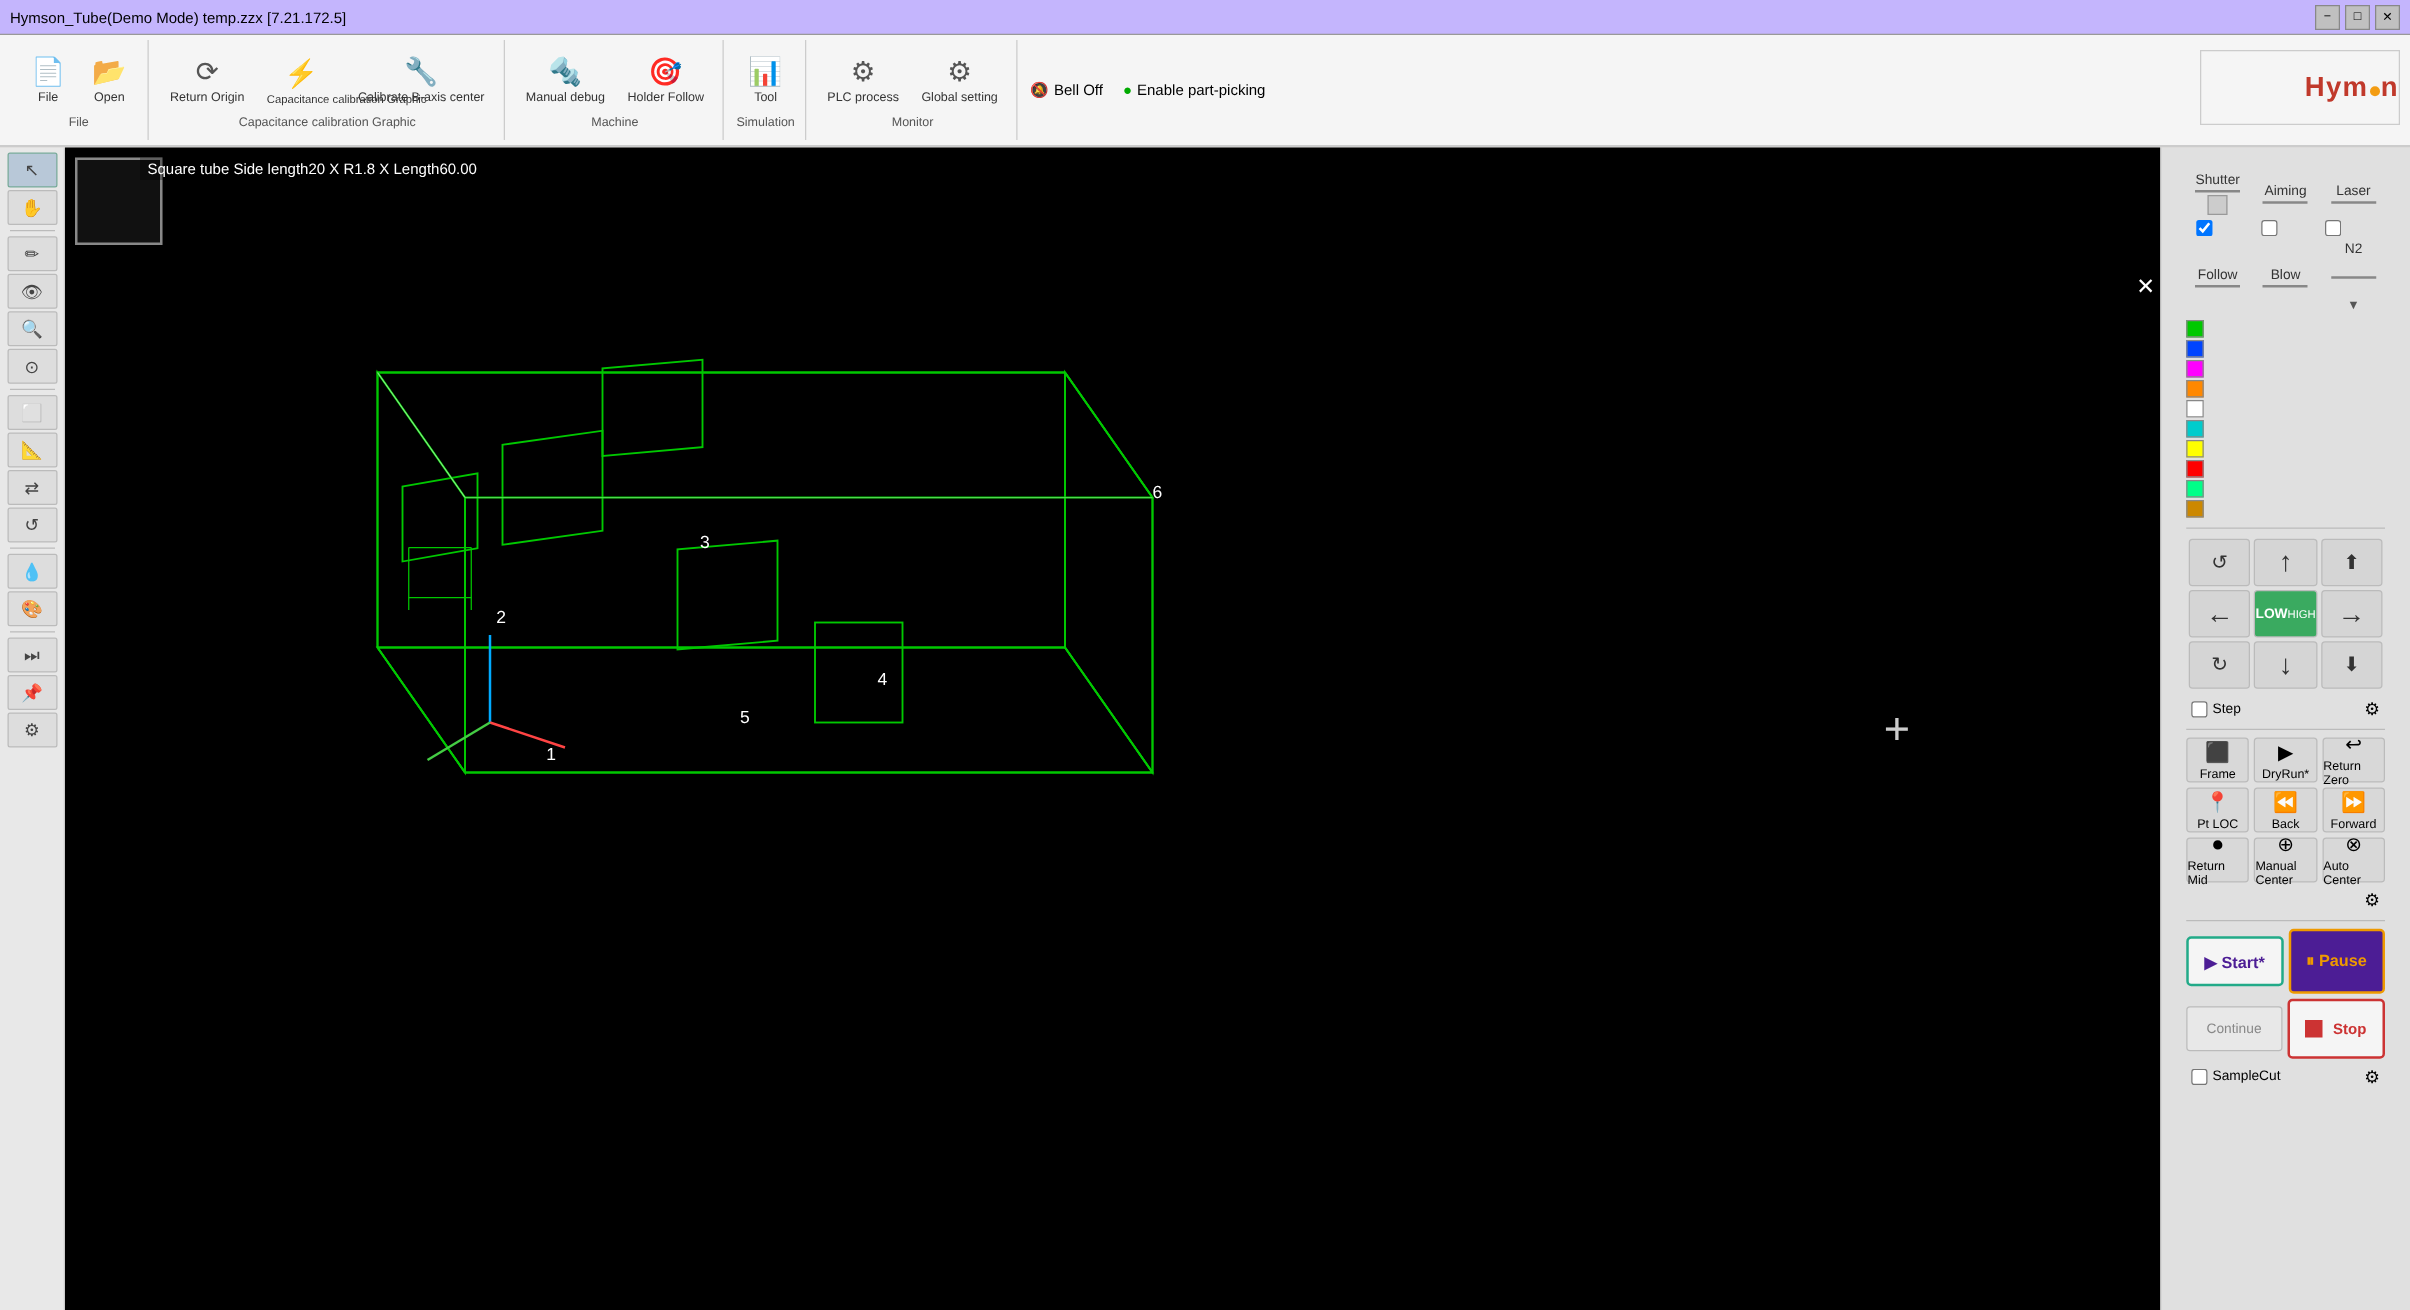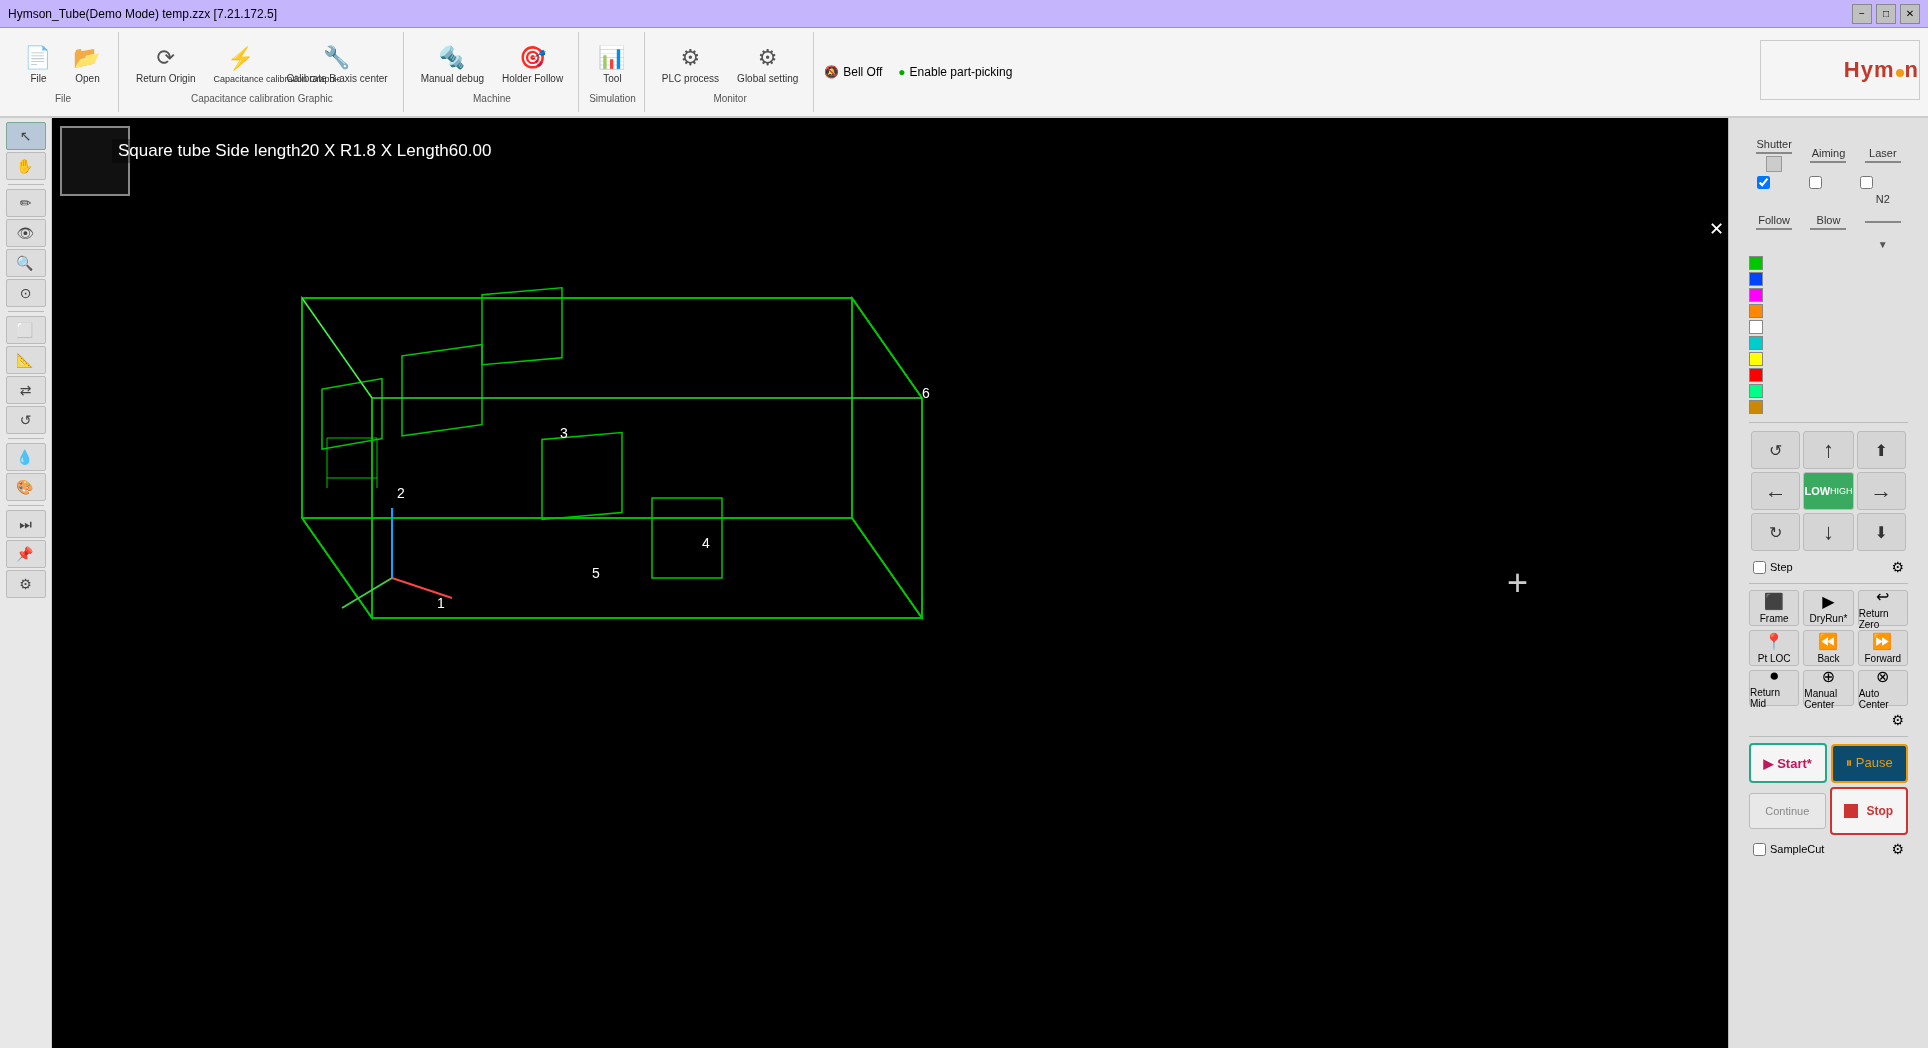--- a/index.html
+++ b/index.html
@@ -116,24 +116,24 @@
 
     
     #canvas-area {
       flex: 1;
       background: #000;
       position: relative;
       overflow: hidden;
     }
     #canvas-label {
       position: absolute;
-      top: 21px;
+      top: 8px;
       left: 60px;
       color: #fff;
-      font-size: 17px;
+      font-size: 12px;
       background: rgba(0,0,0,0.3);
       padding: 2px 6px;
     }
     .tube-preview-box {
       position: absolute;
       top: 8px;
       left: 8px;
       width: 70px;
       height: 70px;
       border: 2px solid #888;
@@ -253,50 +253,50 @@
       border: 2px solid #2a8;
       border-radius: 4px;
       background: #f5f5f5;
       cursor: pointer;
       display: flex;
       align-items: center;
       justify-content: center;
       gap: 4px;
       font-size: 13px;
       font-weight: bold;
-      color: #be185d;
+      color: #4c1d95;
     }
     .stop-btn {
       flex: 1;
       height: 40px;
       border: 2px solid #c33;
       border-radius: 4px;
       background: #f5f5f5;
       cursor: pointer;
       display: flex;
       align-items: center;
       justify-content: center;
       gap: 4px;
       font-size: 13px;
       font-weight: bold;
       color: #c33;
     }
     .pause-btn {
       flex: 1;
-      height: 39px;
+      height: 52px;
       border: 2px solid #e90;
       border-radius: 4px;
-      background: #0c4a6e;
+      background: #4c1d95;
       cursor: pointer;
       display: flex;
       align-items: center;
       justify-content: center;
       gap: 4px;
       font-size: 13px;
-      font-weight: normal;
+      font-weight: bold;
       color: #e90;
     }
     .continue-btn {
       flex: 1;
       height: 36px;
       border: 1px solid #bbb;
       border-radius: 3px;
       background: #e8e8e8;
       cursor: pointer;
       display: flex;

